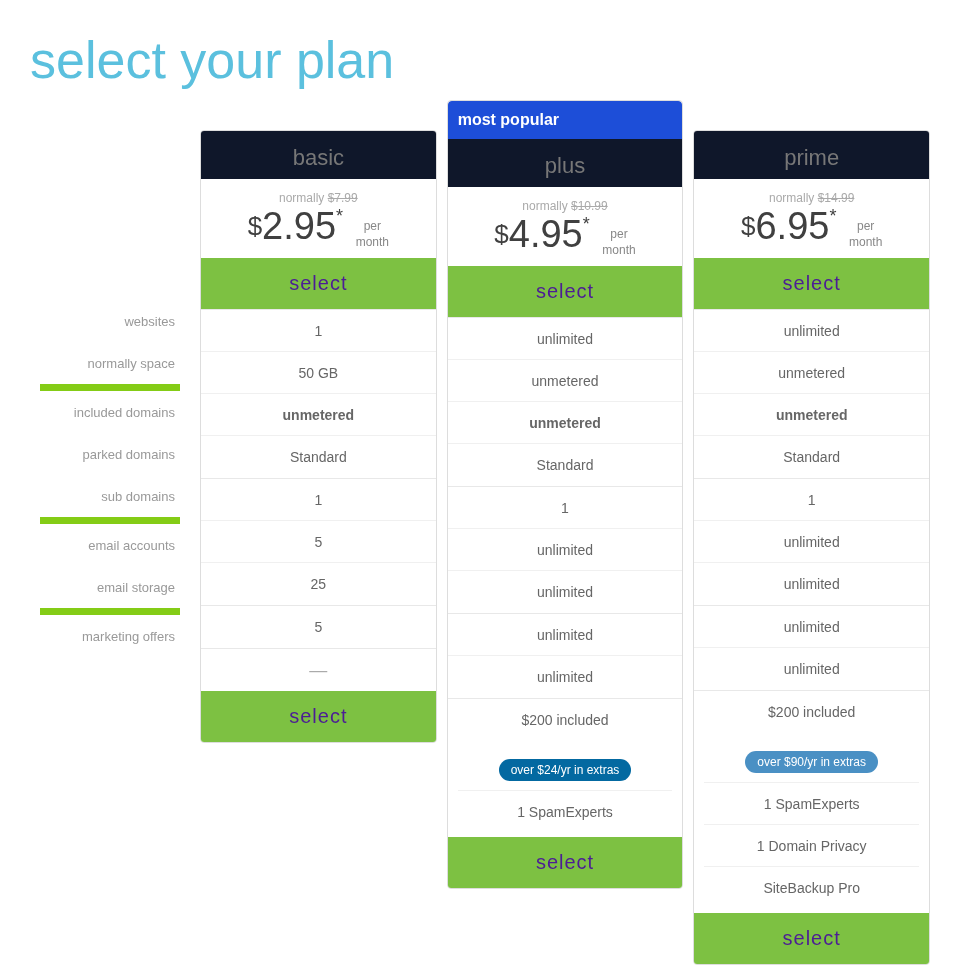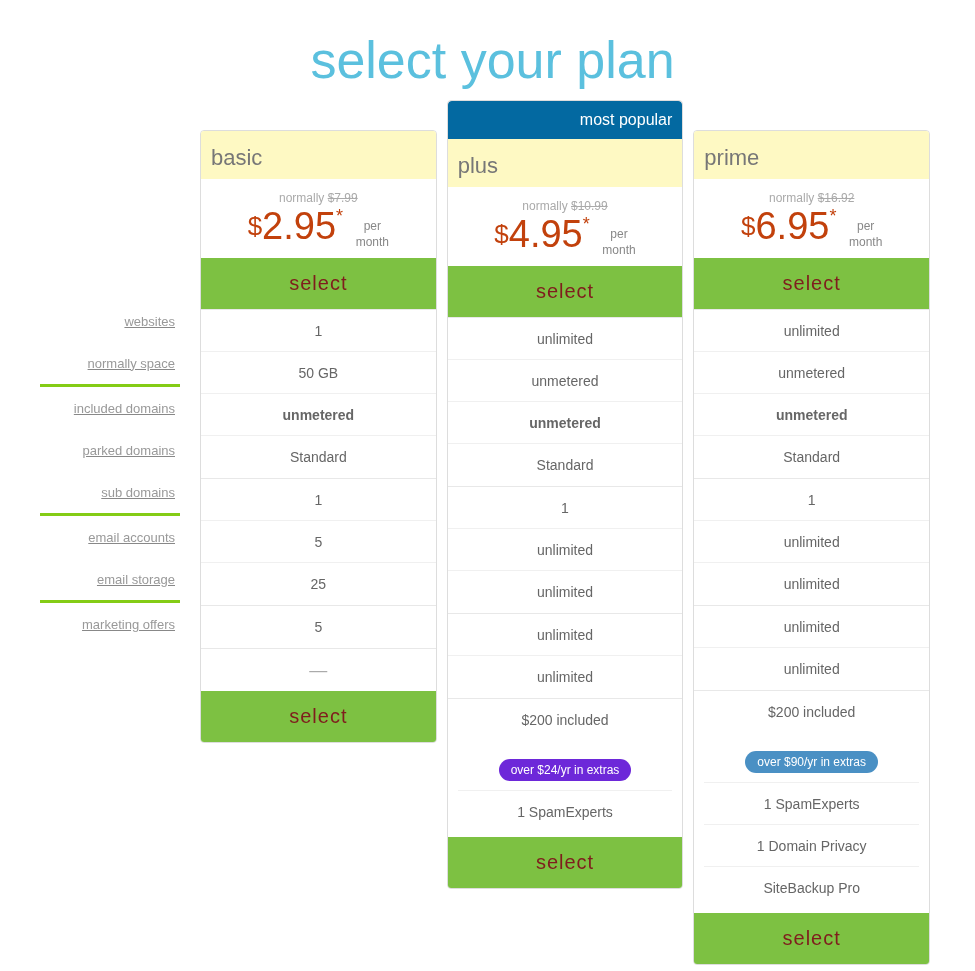--- a/index.html
+++ b/index.html
@@ -10,42 +10,40 @@
       padding: 30px 20px;
       width: 975px;
       min-height: 971px;
     }
     h1 {
       font-size: 52px;
       font-weight: 300;
       color: #5bc0de;
       margin-bottom: 40px;
       padding-left: 10px;
-      text-align: center;
     }
     .plans-wrapper {
       display: flex;
       justify-content: center;
       align-items: flex-start;
       gap: 0;
       padding: 0 20px;
     }
     .feature-labels {
       display: flex;
       flex-direction: column;
       padding-top: 170px;
       min-width: 155px;
       text-align: left;
       padding-right: 15px;
       font-size: 14px;
       color: #888;
-      text-decoration: underline;
     }
     .feature-labels .label-group {
-      border-top: 3px solid #84cc16;
+      border-top: 7px solid #84cc16;
     }
     .feature-labels .label-group:first-child {
       border-top: none;
     }
     .feature-label {
       height: 42px;
       display: flex;
       align-items: center;
       justify-content: flex-end;
       padding-right: 5px;
@@ -59,54 +57,54 @@
       border: 1px solid #ddd;
       border-radius: 4px;
       overflow: hidden;
       background: #fff;
       margin: 0 5px;
     }
     .plan-col.plus-col {
       margin-top: -30px;
     }
     .plan-header {
-      text-align: left;
+      text-align: center;
       padding: 14px 10px 8px;
-      background: #fef9c3;
+      background: #0f172a;
       font-size: 22px;
       font-weight: 300;
       color: #777;
     }
     .plus-top-badge {
-      background: #0369a1;
+      background: #1d4ed8;
       color: #fff;
-      text-align: right;
+      text-align: left;
       padding: 10px;
       font-size: 16px;
-      font-weight: 400;
+      font-weight: 700;
       border-radius: 4px 4px 0 0;
     }
     .plan-price-box {
       background: #fff;
       text-align: center;
       padding: 12px 10px 8px;
       border-bottom: none;
     }
     .normally-text {
       font-size: 12px;
       color: #aaa;
       margin-bottom: 2px;
     }
     .normally-text .strikethrough {
       text-decoration: line-through;
     }
     .main-price {
       font-size: 38px;
       font-weight: 300;
-      color: #c2410c;
+      color: #404040;
       line-height: 1;
     }
     .main-price .dollar {
       font-size: 26px;
       vertical-align: top;
       margin-top: 6px;
       display: inline-block;
     }
     .main-price .asterisk {
       font-size: 18px;
@@ -117,21 +115,21 @@
       font-size: 12px;
       color: #888;
       display: inline-block;
       vertical-align: top;
       margin-top: 12px;
       margin-left: 2px;
       line-height: 1.3;
     }
     .select-btn {
       background: #7dc142;
-      color: #7f1d1d;
+      color: #4c1d95;
       text-align: center;
       padding: 14px 10px;
       font-size: 20px;
       font-weight: 300;
       cursor: pointer;
       letter-spacing: 1px;
     }
     .feature-group {
       border-top: 1px solid #e8e8e8;
     }
@@ -146,21 +144,21 @@
       text-align: center;
       padding: 0 10px;
     }
     .feature-cell:last-child {
       border-bottom: none;
     }
     .feature-cell.bold {
       font-weight: 600;
     }
     .extras-badge {
-      background: #6d28d9;
+      background: #0369a1;
       color: #fff;
       border-radius: 20px;
       padding: 4px 12px;
       font-size: 12px;
       display: inline-block;
       margin: 4px 0;
     }
     .extras-badge.blue {
       background: #4a90c4;
     }
@@ -289,21 +287,21 @@
     </div>
 
     <div class="select-btn">select</div>
   </div>
 
   <div class="plan-col">
     <div class="plan-header">prime</div>
     <div class="plan-price-box">
       <div class="normally-text">
         <span>normally</span>
-        <span class="strikethrough">$16.92</span>
+        <span class="strikethrough">$14.99</span>
       </div>
       <div>
         <span class="main-price">
           <span class="dollar">$</span><span>6.95</span><span class="asterisk">*</span>
         </span>
         <span class="per-month">per<br>month</span>
       </div>
     </div>
     <div class="select-btn">select</div>
 

